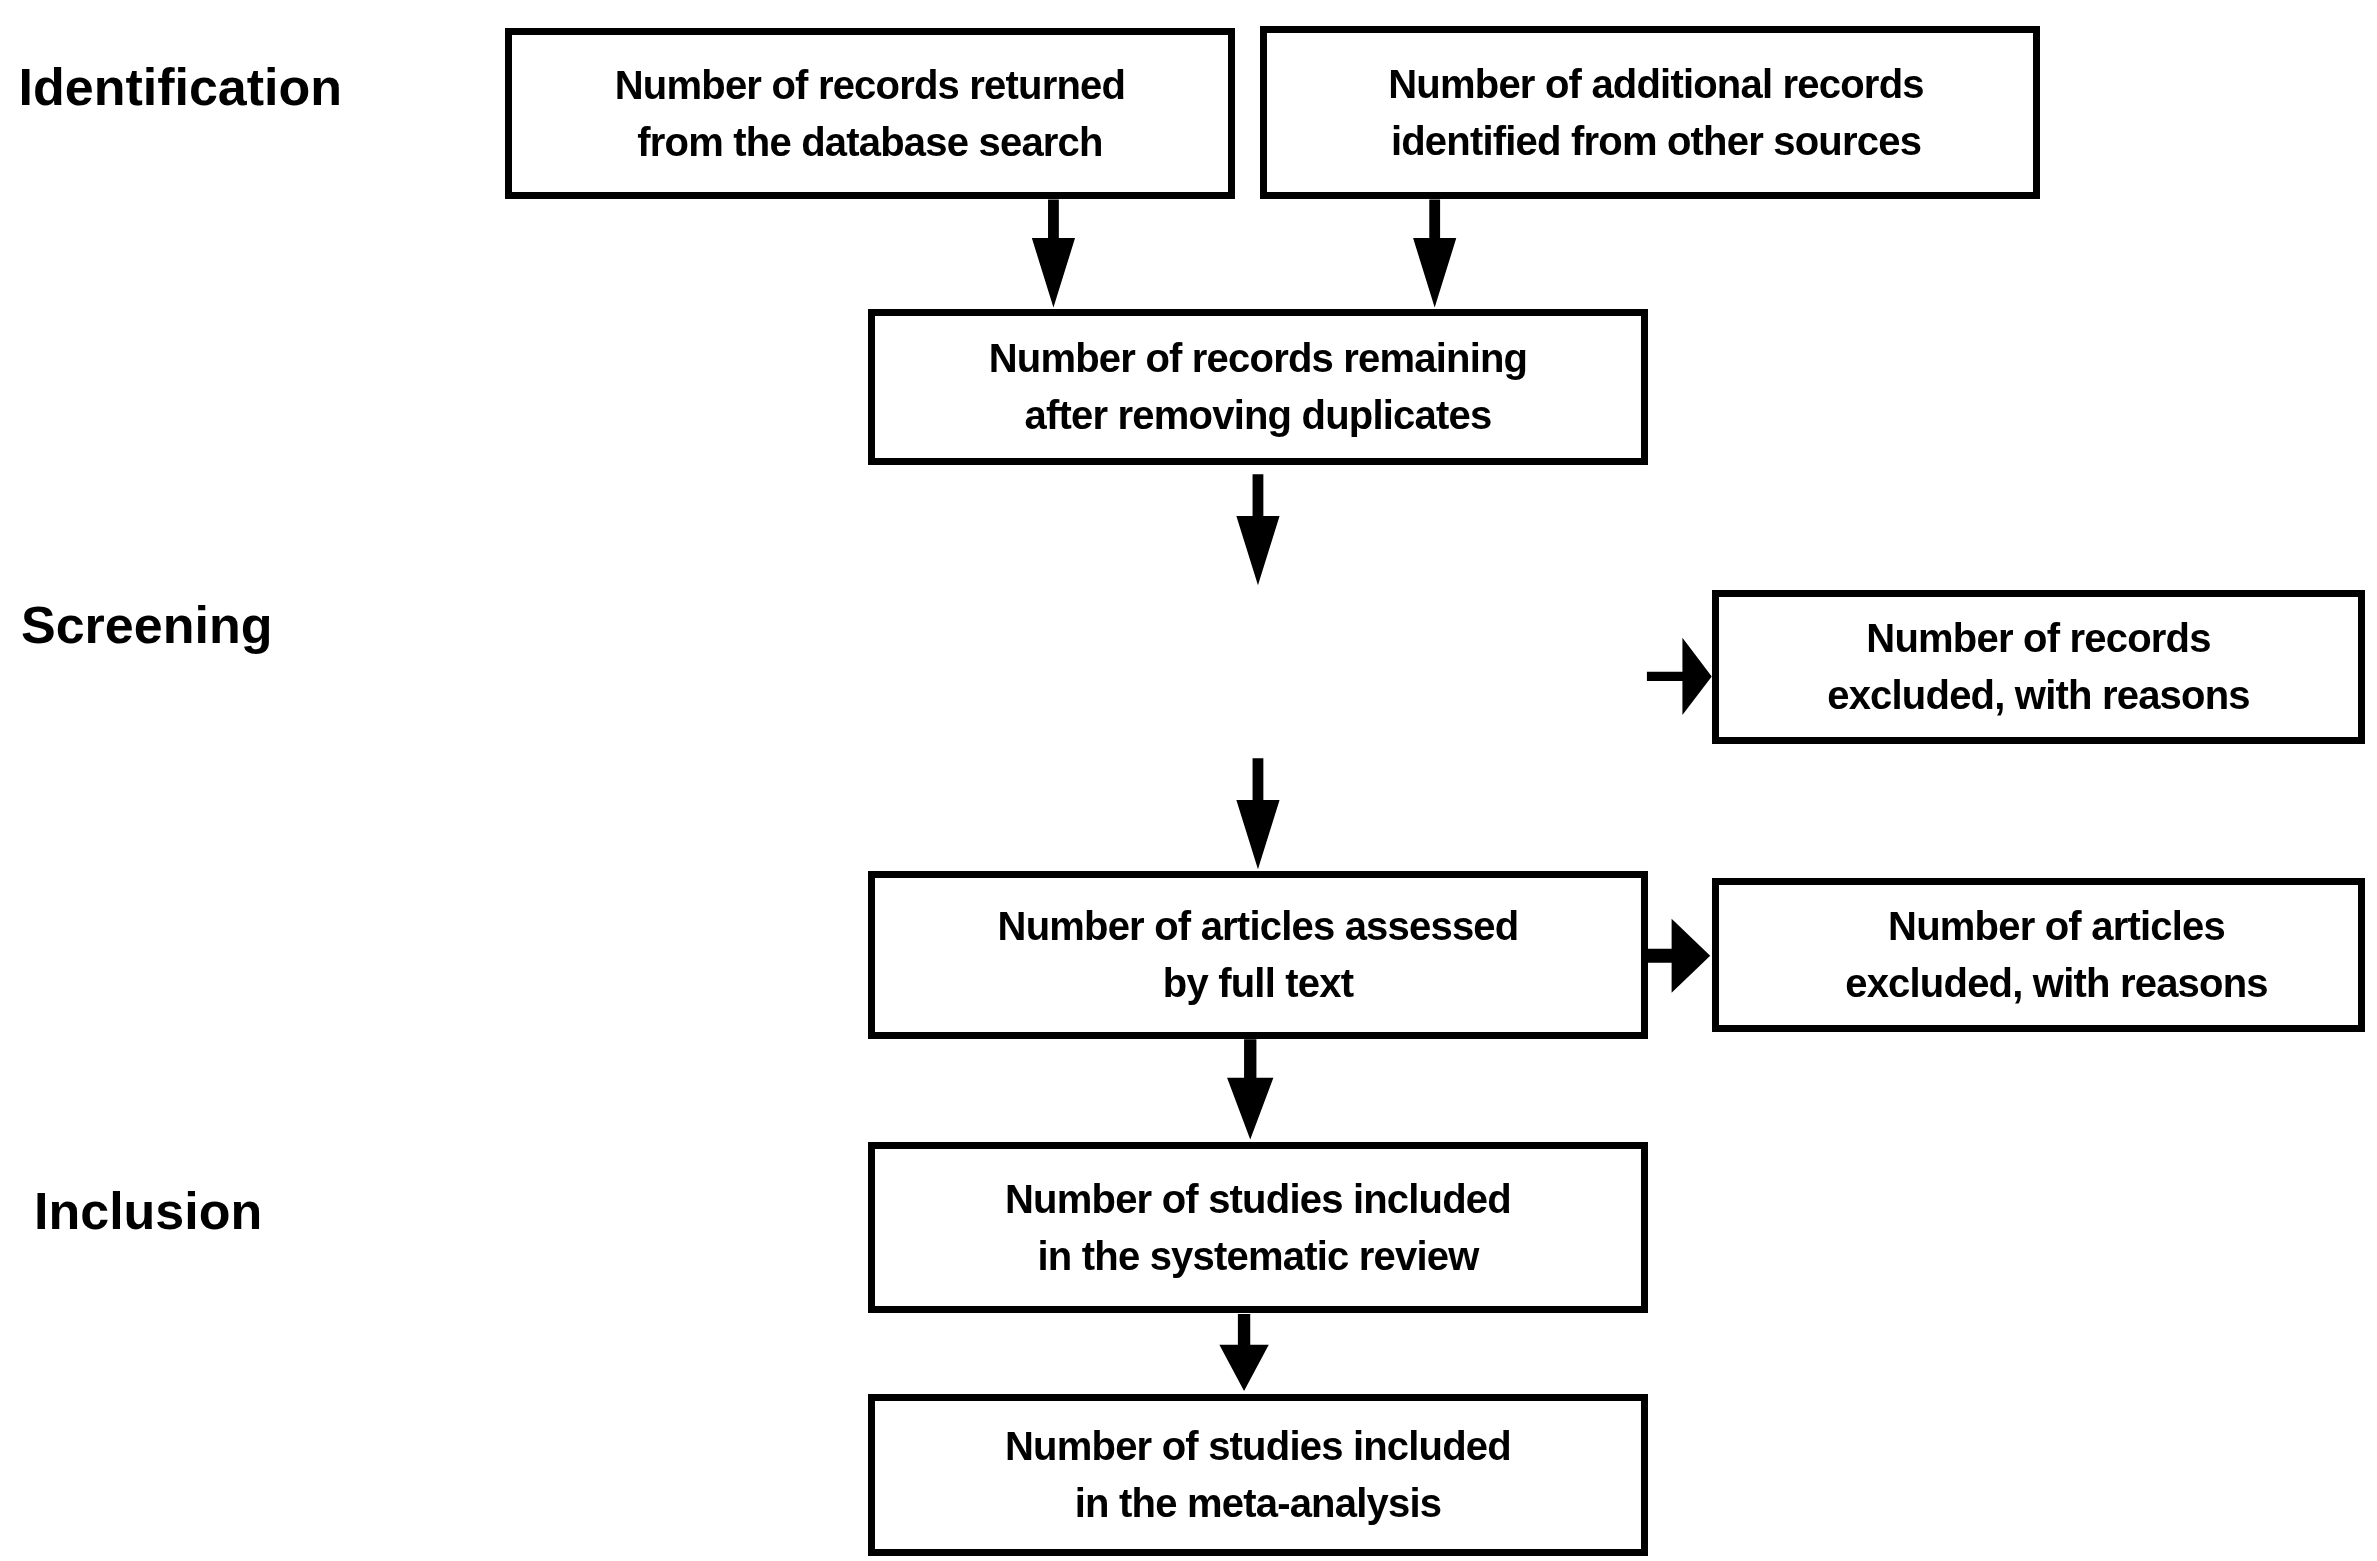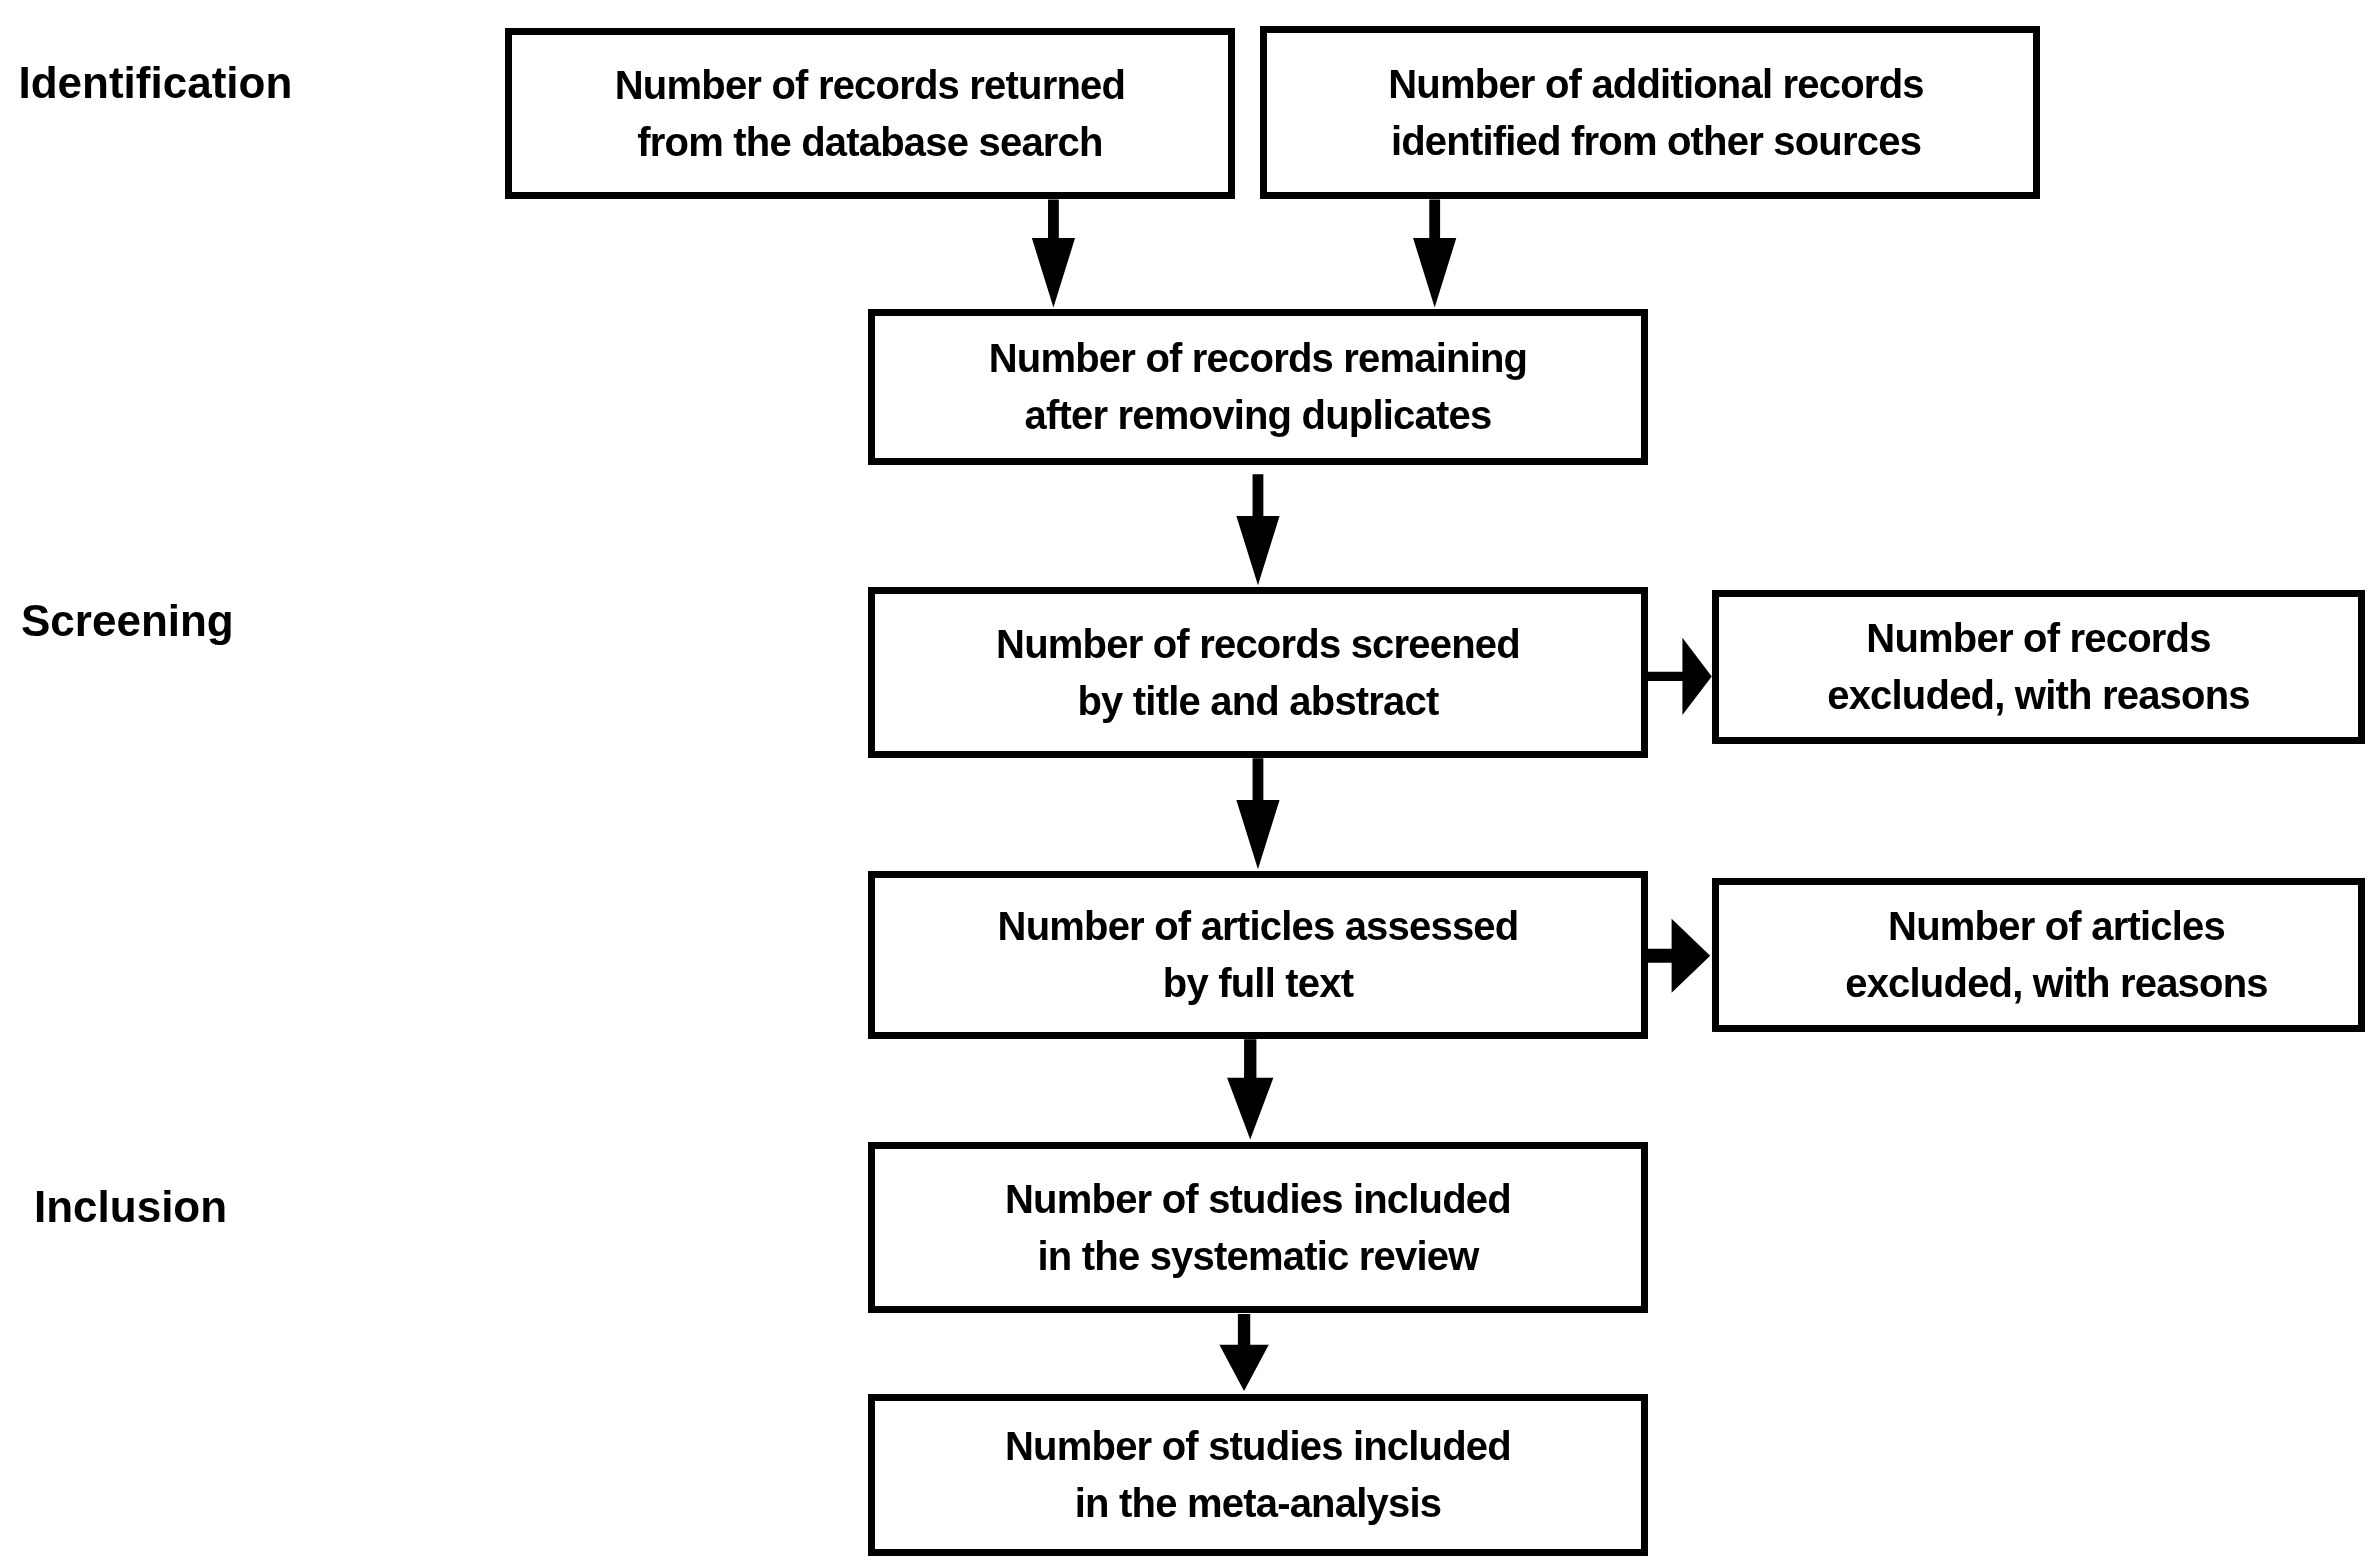--- a/index.html
+++ b/index.html
@@ -11,21 +11,21 @@
     position: relative;
     width: 2377px;
     height: 1562px;
     background: #ffffff;
     font-family: "Liberation Sans", sans-serif;
     color: #000000;
     overflow: hidden;
   }
   .stage-label {
     position: absolute;
-    font-size: 44px;
+    font-size: 52px;
     font-weight: bold;
     line-height: 1.1;
     white-space: nowrap;
     color: #000000;
   }
   .box {
     position: absolute;
     box-sizing: border-box;
     border: 7.7px solid #000000;
     background: #ffffff;
@@ -91,24 +91,20 @@
   <div class="box" style="left:1260px; top:26px;   width:780px; height:173px;padding-left:12px;">
     <span class="box-label">Number of additional records
 identified from other sources</span>
   </div>
 
   <div class="box" style="left:868px; top:309px;  width:780px; height:156px;">
     <span class="box-label">Number of records remaining
 after removing duplicates</span>
   </div>
 
-  <div class="box" style="left:868px; top:587px;  width:780px; height:171px;">
-    <span class="box-label">Number of records screened
-by title and abstract</span>
-  </div>
 
   <div class="box" style="left:1712px; top:590px;  width:653px;  height:154px;align-items:center;">
     <span class="box-label">Number of records
 excluded, with reasons</span>
   </div>
 
   <div class="box" style="left:868px; top:871px; width:780px; height:168px;">
     <span class="box-label">Number of articles assessed
 by full text</span>
   </div>

